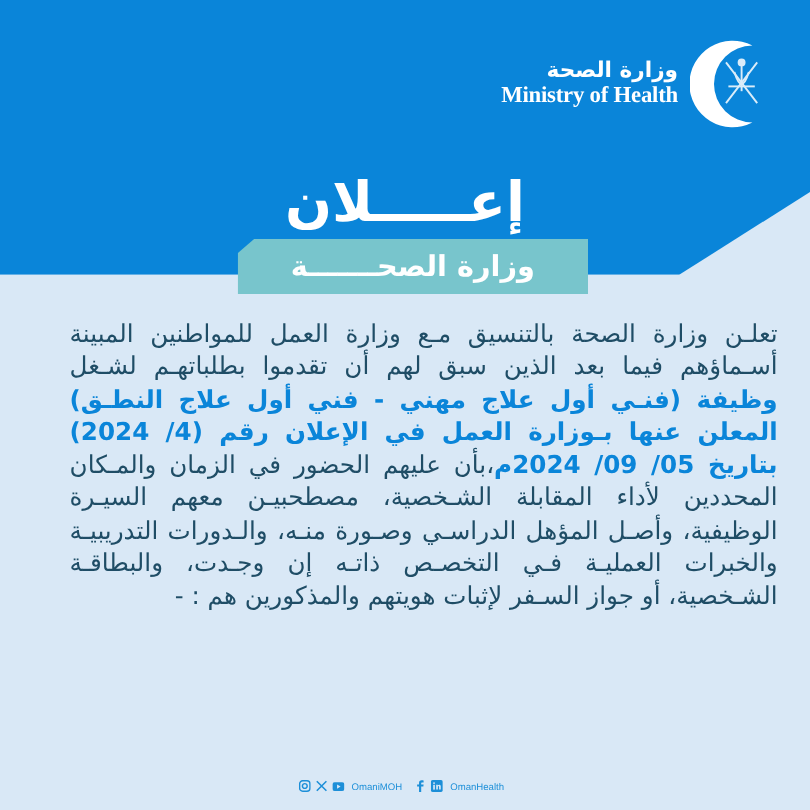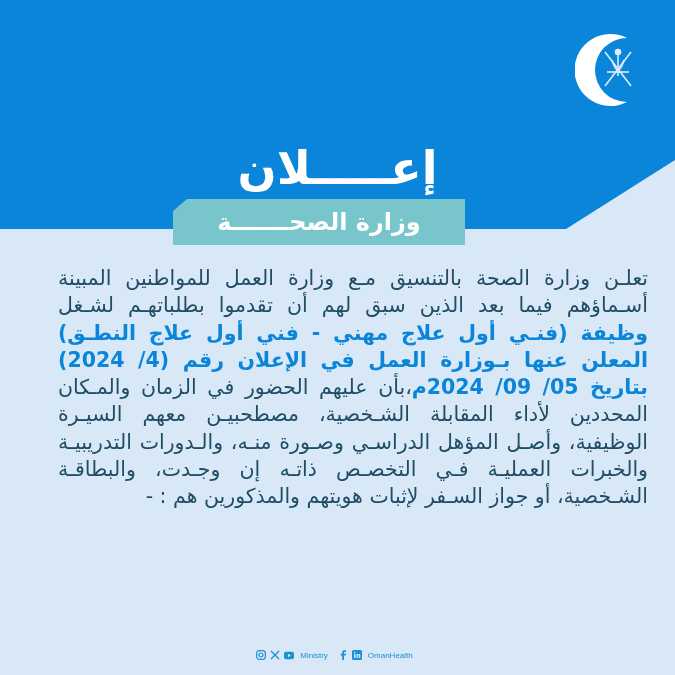--- a/index.html
+++ b/index.html
@@ -21,21 +21,21 @@
   .logo-text { text-align: right; color: #ffffff; }
   .logo-ar { font-family: "DejaVu Sans", sans-serif; font-size: 18px; font-weight: bold; line-height: 20px; direction: rtl; }
   .logo-en { font-family: "Liberation Serif", serif; font-size: 19px; font-weight: bold; line-height: 22px; letter-spacing: -0.2px; }
   .emblem { width: 70px; height: 80px; }
   .title {
     position: absolute; left: 0; width: 675px; top: 140px;
     text-align: center; color: #ffffff;
     font-size: 46px; font-weight: bold; direction: rtl; line-height: 56px;
   }
   .label-box {
-    position: absolute; left: 173px; top: 199px; width: 292px; height: 46px;
+    position: absolute; left: 198px; top: 199px; width: 292px; height: 46px;
     background: #78c5cc;
     clip-path: polygon(14px 0, 292px 0, 292px 46px, 0 46px, 0 12px);
     display: flex; align-items: center; justify-content: center;
   }
   .label-text {
     color: #ffffff; font-size: 24px; font-weight: bold; direction: rtl;
   }
   .body-text {
     position: absolute; left: 58px; top: 265px; width: 590px;
     direction: rtl; text-align: justify; text-align-last: right;
@@ -49,20 +49,24 @@
   }
   .ficon { width: 10px; height: 10px; display: inline-flex; align-items: center; justify-content: center; }
   .handle { margin: 0 6px 0 2px; }
 </style>
 </head>
 <body>
 
 <div class="header-bg"></div>
 
 <div class="logo">
+  <div class="logo-text">
+    <div class="logo-ar">وزارة الصحة</div>
+    <div class="logo-en">Ministry of Health</div>
+  </div>
   <svg class="emblem" viewBox="0 0 70 80">
     <path d="M52 8 A36 36 0 1 0 52 72 A31 31 0 1 1 52 8 Z" fill="#ffffff"></path>
     <g stroke="#ffffff" stroke-width="1.6" fill="none" opacity="0.85">
       <path d="M30 22 L56 56"></path>
       <path d="M56 22 L30 56"></path>
       <path d="M43 24 L43 46"></path>
       <path d="M37 30 Q43 50 49 30"></path>
       <path d="M32 42 L54 42"></path>
       <circle cx="43" cy="22" r="2.5" fill="#ffffff"></circle>
     </g>
@@ -88,21 +92,21 @@
     <svg width="10" height="10" viewBox="0 0 10 10">
         <path d="M1 1 L9 9 M9 1 L1 9" stroke="#1d8fd8" stroke-width="1.3"></path>
       </svg>
   </span>
   <span class="ficon">
     <svg width="11" height="9" viewBox="0 0 11 9">
         <rect x="0" y="0.5" width="11" height="8" rx="2" fill="#1d8fd8"></rect>
         <path d="M4.3 2.5 L7.5 4.5 L4.3 6.5 Z" fill="#d9e8f6"></path>
       </svg>
   </span>
-  <span class="handle">Ministry</span>
+  <span class="handle">OmaniMOH</span>
   <span class="ficon">
     <svg width="8" height="10" viewBox="0 0 8 10">
         <path d="M5 10 V5.5 H6.8 L7 3.8 H5 V2.8 C5 2.3 5.2 2 5.8 2 H7 V0.4 C6.6 0.3 6 0.2 5.3 0.2 C3.9 0.2 3.2 1 3.2 2.4 V3.8 H1.6 V5.5 H3.2 V10 Z" fill="#1d8fd8"></path>
       </svg>
   </span>
   <span class="ficon">
     <svg width="10" height="10" viewBox="0 0 10 10">
         <rect x="0" y="0" width="10" height="10" rx="1.5" fill="#1d8fd8"></rect>
         <rect x="2" y="4" width="1.4" height="4" fill="#d9e8f6"></rect>
         <circle cx="2.7" cy="2.6" r="0.8" fill="#d9e8f6"></circle>

